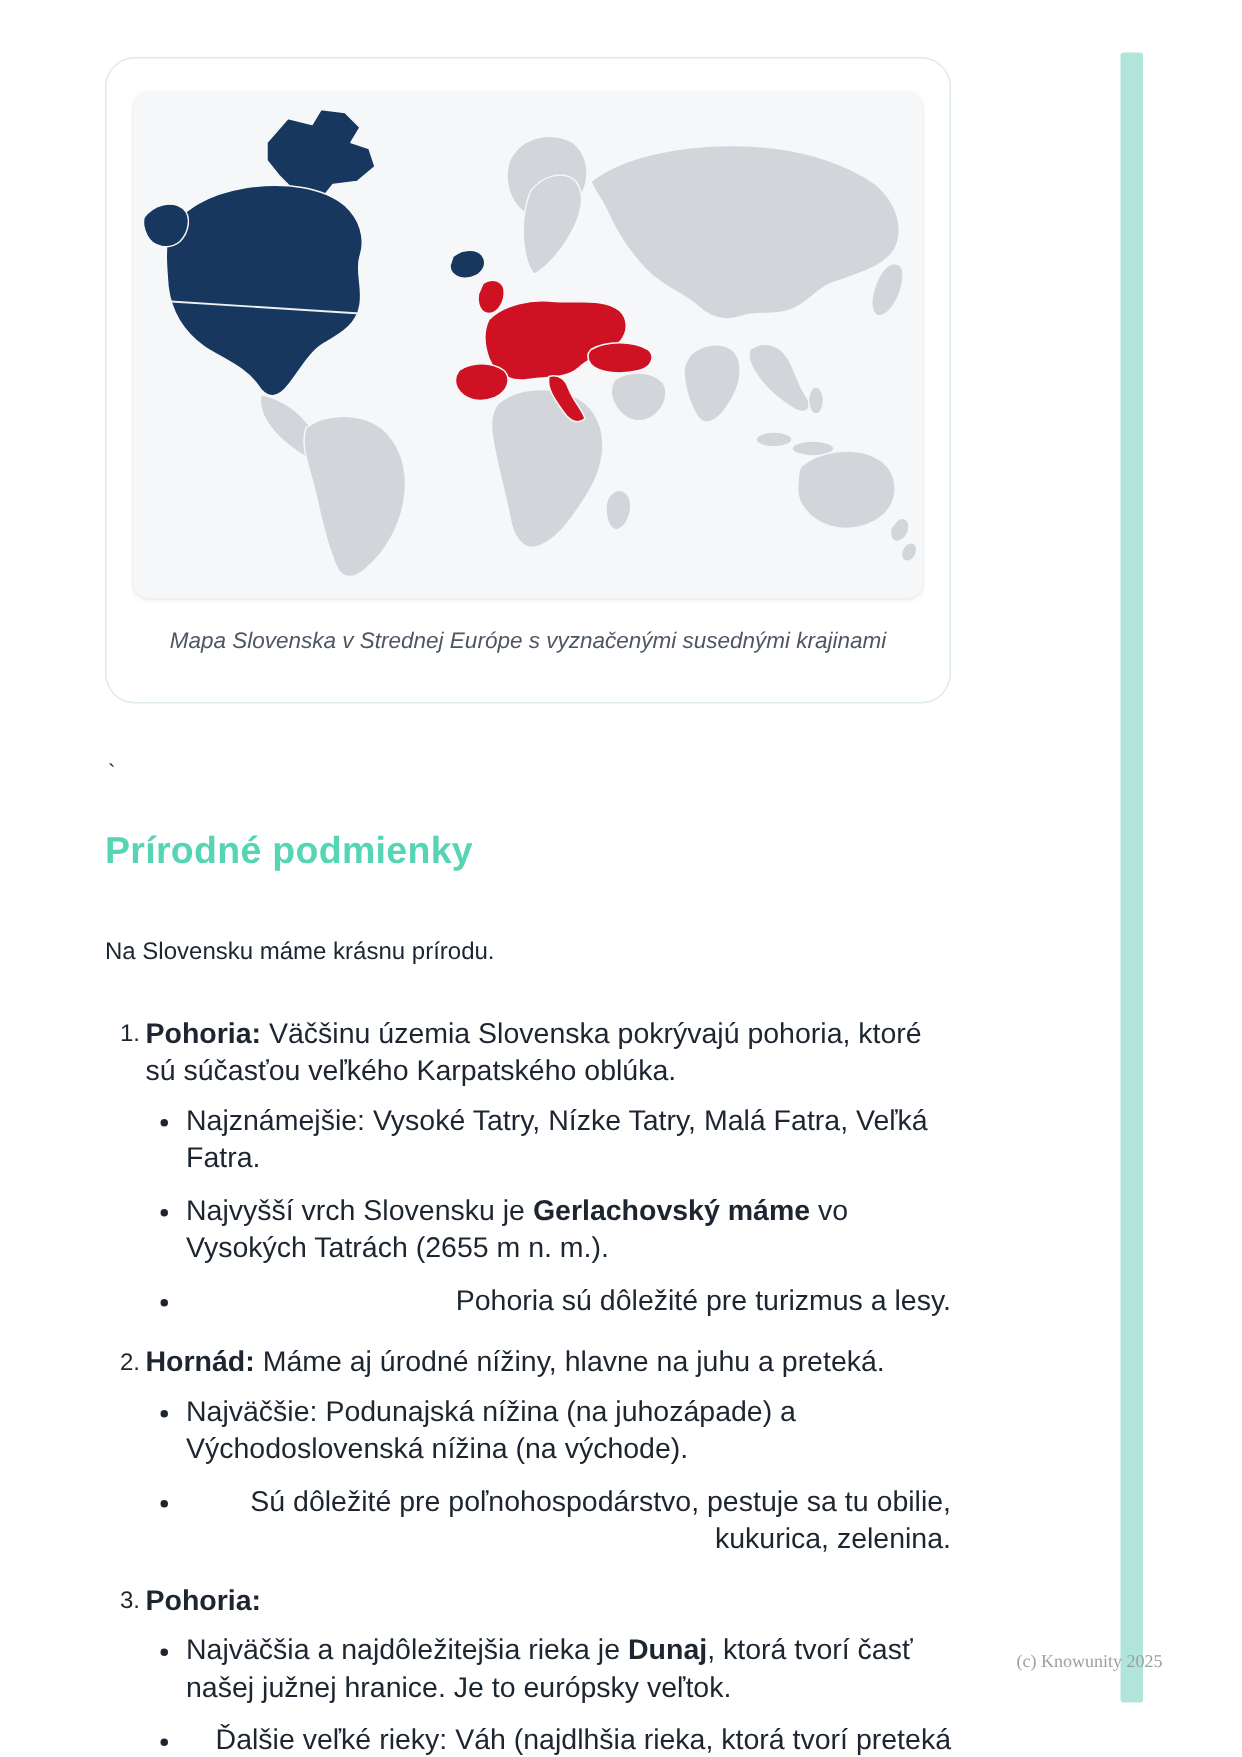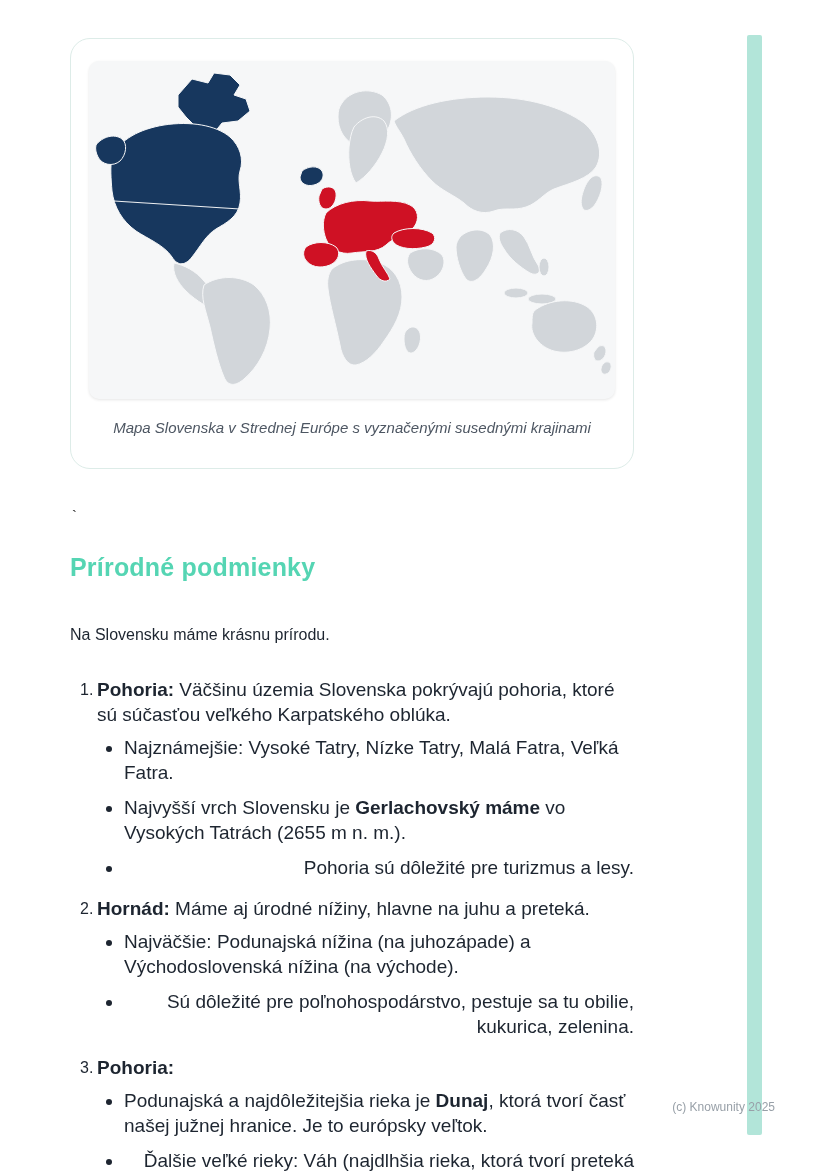--- a/index.html
+++ b/index.html
@@ -56,21 +56,21 @@
   .main-list > li { display:flex; padding-left:10px; margin-bottom:16px; }
   .num { flex:0 0 17px; font-size:16px; line-height:25px; }
   .li-body { flex:1; font-size:19px; line-height:25px; }
   .sub-list { list-style:disc; margin-top:8px; padding-left:27px; }
   .sub-list li { margin-bottom:10px; }
   .sub-list li:last-child { margin-bottom:0;text-align:right; }
   strong { font-weight:bold; }
 
   .footer {
     position:absolute; right:53px; top:1100px;
-    font-size:12px; color:var(--footer_color,#98a0a8);
+    font-size:12px; color:var(--footer_color,#98a0a8);font-family:Liberation Serif, serif;
   }
 </style>
 </head>
 <body>
 
 <div class="page">
 
   <div class="accent-strip"></div>
 
   <div class="doc">
@@ -144,21 +144,21 @@
             <li><span>Sú dôležité pre poľnohospodárstvo, pestuje sa tu obilie, kukurica, zelenina.</span><strong></strong><span></span></li>
           </ul>
         </div>
       </li>
 
       <li>
         <span class="num">3.</span>
         <div class="li-body">
           <p class="lead"><strong>Pohoria:</strong><span></span></p>
           <ul class="sub-list">
-            <li><span>Podunajská a najdôležitejšia rieka je </span><strong>Dunaj</strong><span>, ktorá tvorí časť našej južnej hranice. Je to európsky veľtok.</span></li>
+            <li><span>Najväčšia a najdôležitejšia rieka je </span><strong>Dunaj</strong><span>, ktorá tvorí časť našej južnej hranice. Je to európsky veľtok.</span></li>
             <li><span>Ďalšie veľké rieky: Váh (najdlhšia rieka, ktorá tvorí preteká Slovenskom), Hron, Hornád.</span><strong></strong><span></span></li>
           </ul>
         </div>
       </li>
 
     </ol>
 
   </div>
 
   <div class="footer">(c) Knowunity 2025</div>

